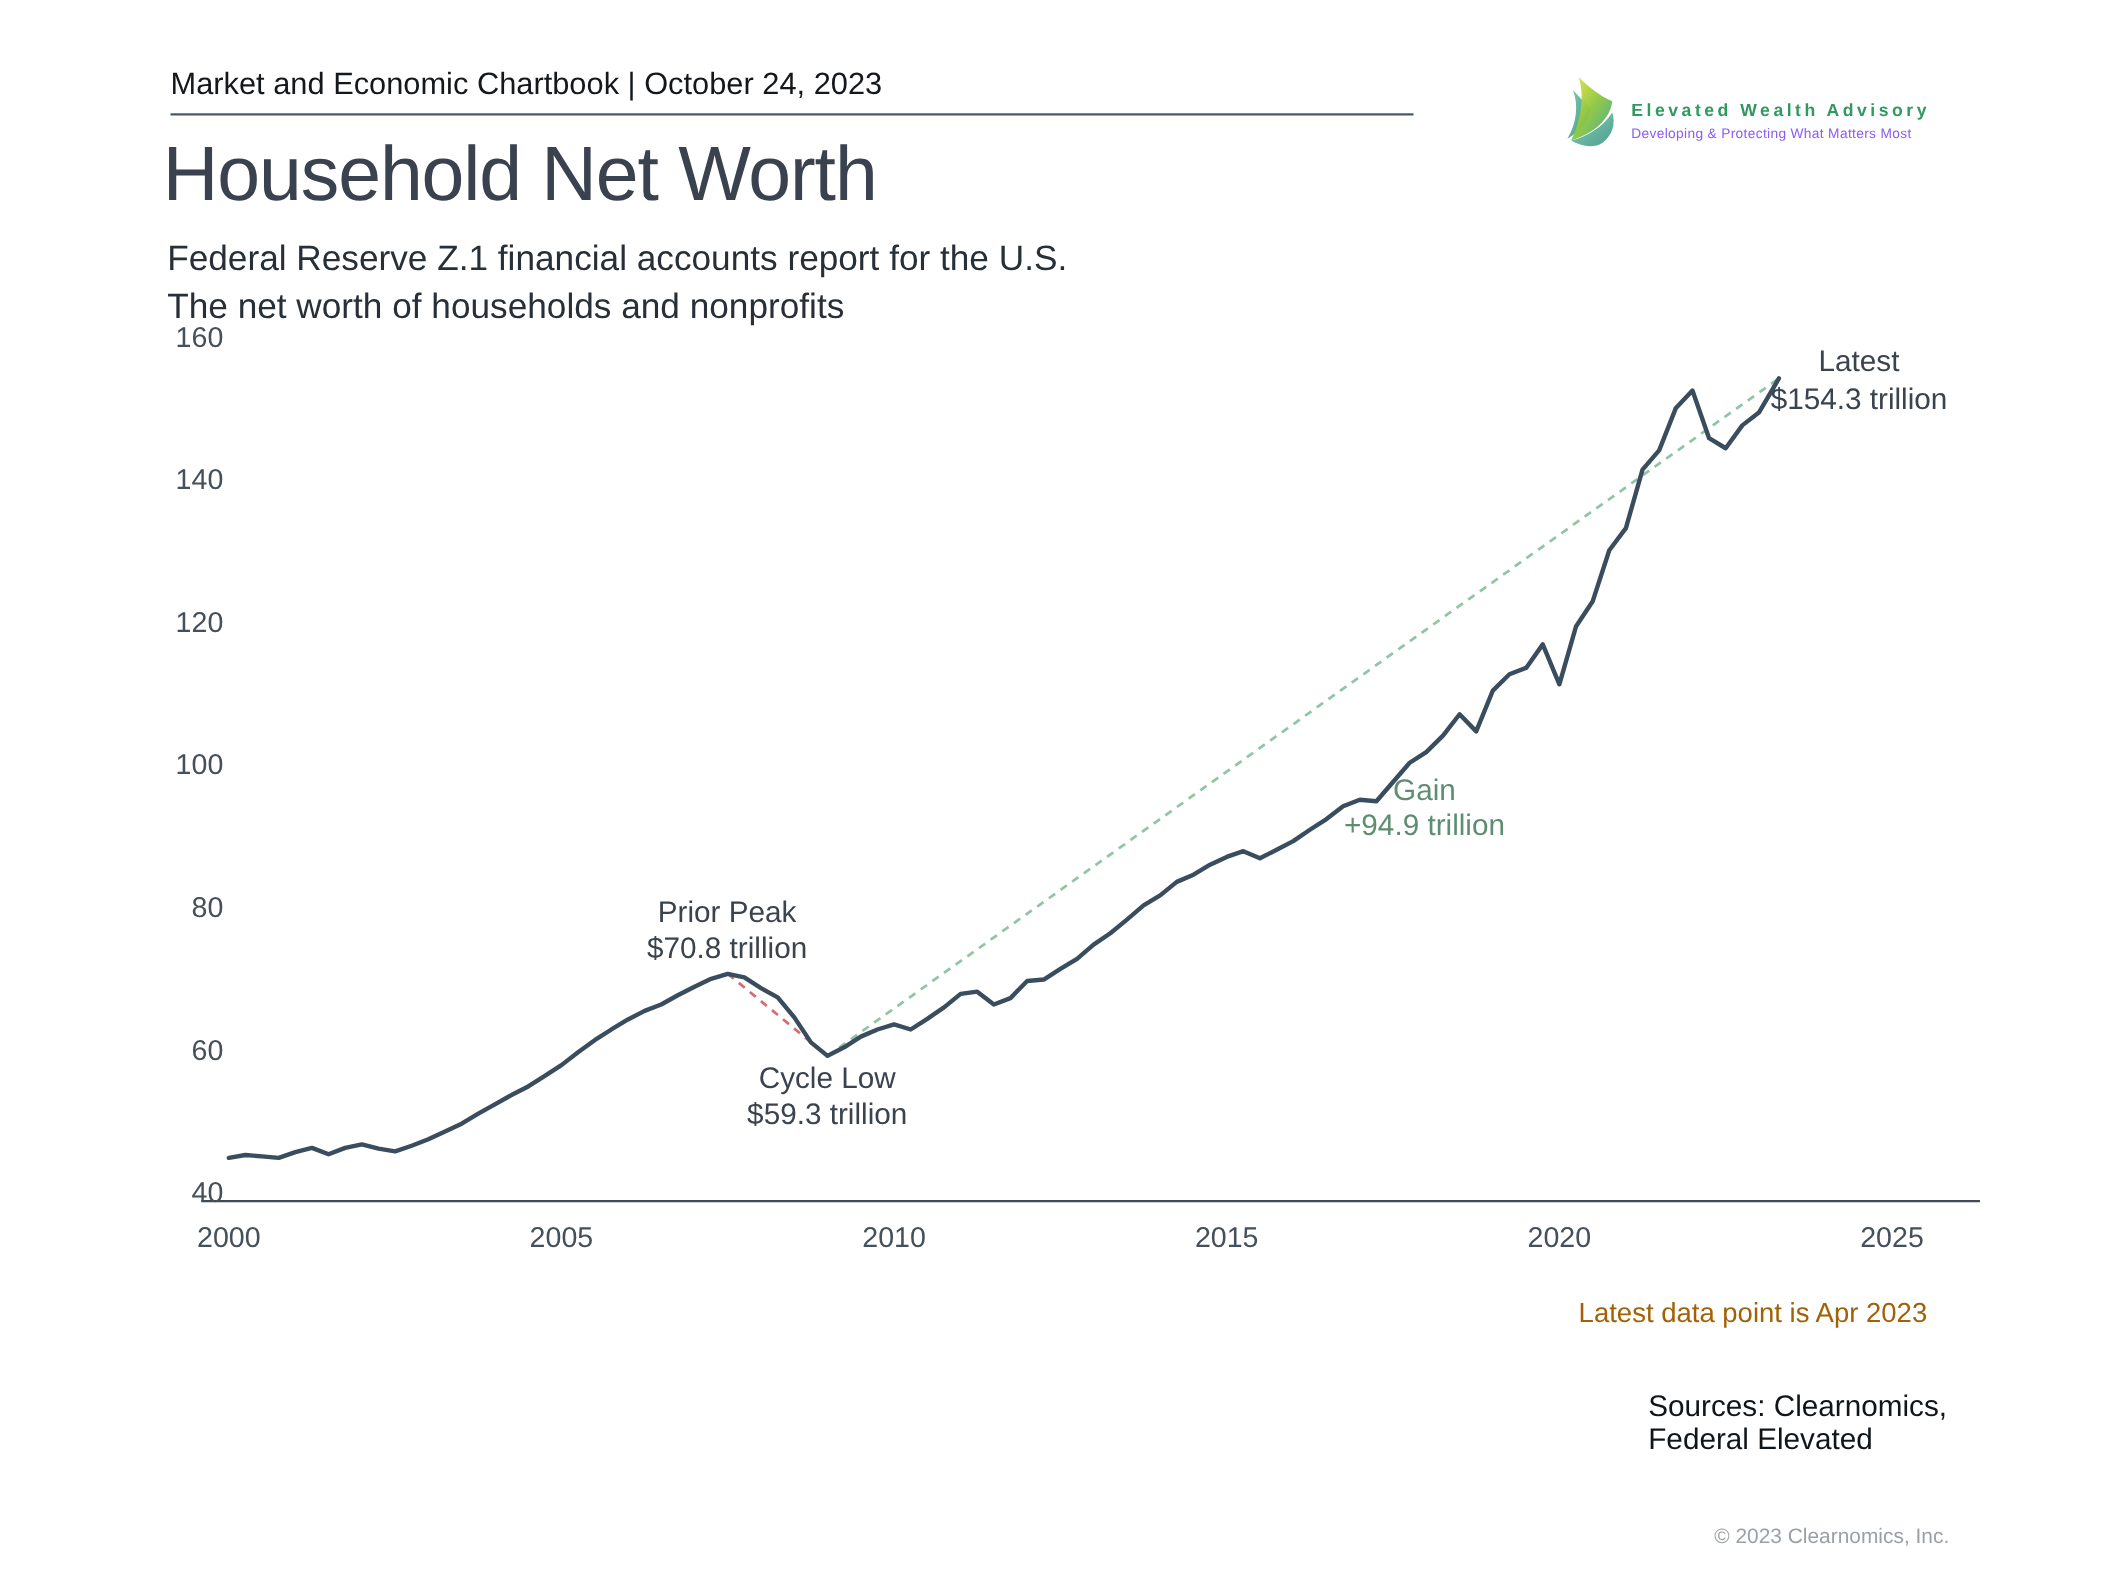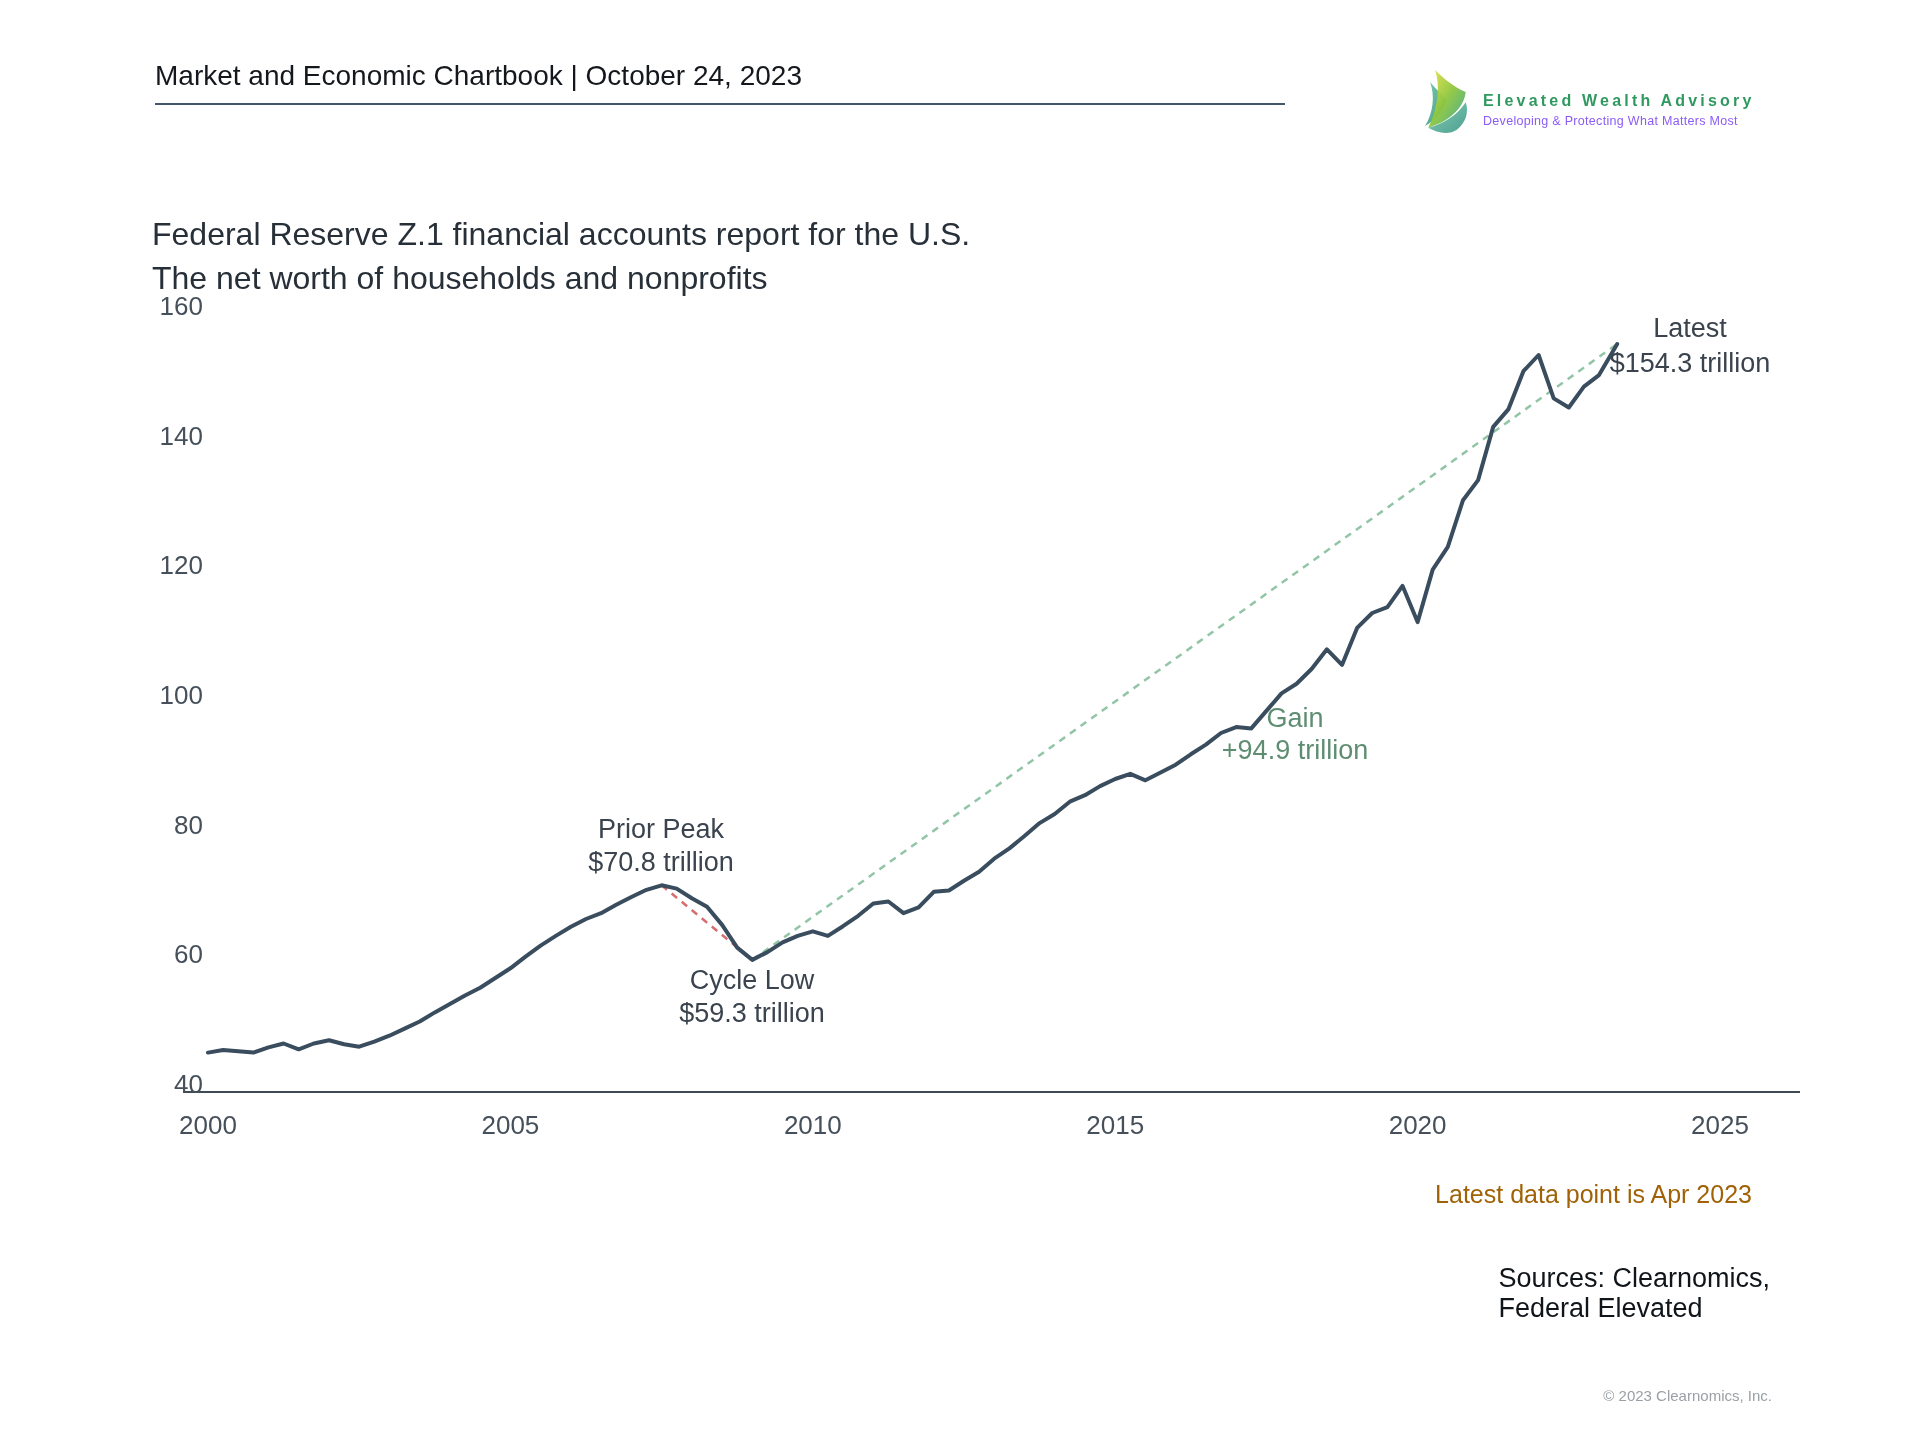--- a/index.html
+++ b/index.html
@@ -15,21 +15,21 @@
   #logo-mark { width:52px; height:68px; }
   #logo-textblock { margin-left:10px; padding-top:12px; }
   #logo-name { font-size:16px; font-weight:bold; color:#2f9960; letter-spacing:3.2px; }
   #logo-tagline { font-size:12.5px; color:#8b5cf6; margin-top:4px; letter-spacing:0.3px; }
 
   #page-title { left:148px; top:118px; font-size:70px; color:#39424e; letter-spacing:-1px; }
   #subtitle { left:152px; top:213px; font-size:32px; color:#272f38; line-height:1.36; }
 
   #footnote { right:168px; top:1180px; font-size:25px; color:#a16207; }
   #sources { right:150px; top:1264px; font-size:27px; color:#10151a; text-align:left; line-height:1.1; }
-  #copyright { right:148px; top:1387px; font-size:15px; color:#9aa0a5; text-align:center; }
+  #copyright { right:148px; top:1387px; font-size:19px; color:#9aa0a5; text-align:center; }
 
   svg text { font-family:"Liberation Sans", sans-serif; }
   .tick { font-size:26px; fill:#46505b; }
   .anno { font-size:27px; fill:#3a434e; }
   .anno-green { fill:#5e8d72; }
 </style>
 </head>
 <body>
 
 <div id="page">
@@ -53,20 +53,21 @@
       <path d="M10,14 C16,30 14,50 4,66 C18,58 27,46 29,34 C22,27 15,20 10,14 Z" fill="url(#lg2)" opacity="0.9"></path>
       <path d="M16,0 C22,18 20,44 8,68 C34,60 50,44 52,26 C38,20 26,10 16,0 Z" fill="url(#lg1)" opacity="0.95"></path>
       <path d="M8,68 C24,64 42,54 52,38 C56,50 52,62 42,70 C32,77 18,74 8,68 Z" fill="url(#lg2)" opacity="0.85"></path>
     </svg>
     <div id="logo-textblock">
       <div id="logo-name">Elevated Wealth Advisory</div>
       <div id="logo-tagline">Developing &amp; Protecting What Matters Most</div>
     </div>
   </div>
 
+  <div id="page-title" class="abs">Household Net Worth</div>
 
   <div id="subtitle" class="abs">
     <div>Federal Reserve Z.1 financial accounts report for the U.S.</div>
     <div>The net worth of households and nonprofits</div>
   </div>
 
   <svg id="chart" class="abs" style="left:0; top:0;" width="1920" height="1440" viewBox="0 0 1920 1440">
     <g id="chart-generated">
         <line x1="183" y1="1092" x2="1800" y2="1092" stroke="#3e4a56" stroke-width="2"></line>
         <text x="203" y="315" text-anchor="end" class="tick">160</text>

